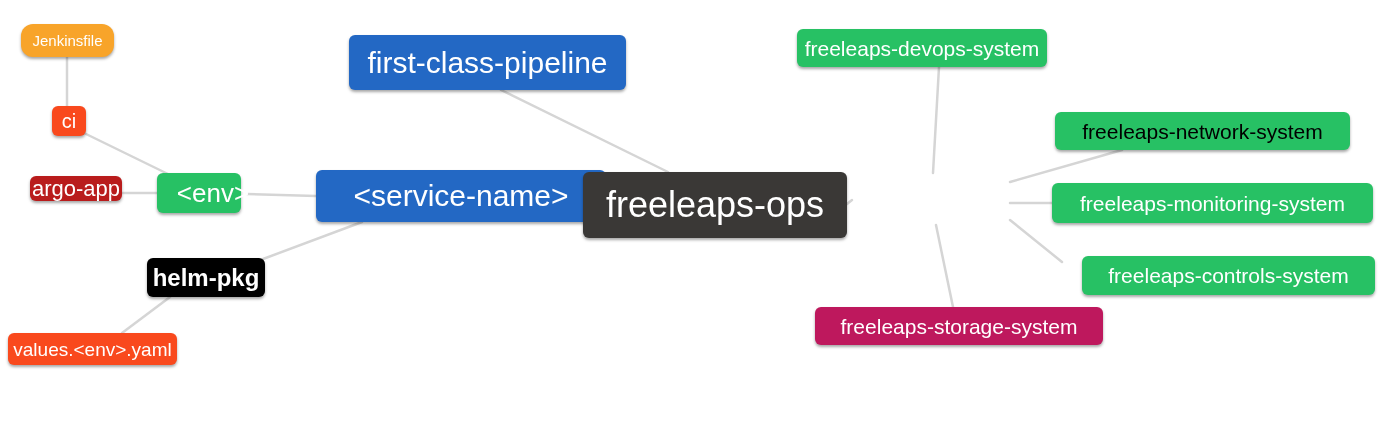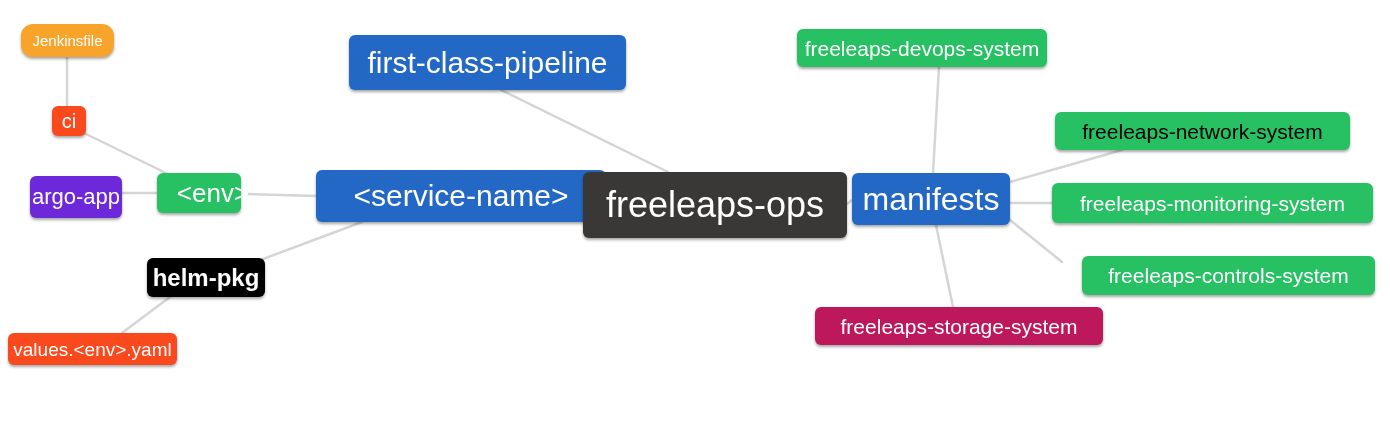--- a/index.html
+++ b/index.html
@@ -54,26 +54,25 @@
       <line x1="567" y1="198" x2="583" y2="204" stroke="#d5d5d5" stroke-width="2.5" stroke-linecap="round"></line>
       <line x1="847" y1="204" x2="852" y2="200" stroke="#d5d5d5" stroke-width="2.5" stroke-linecap="round"></line>
       <line x1="933" y1="173" x2="939" y2="67" stroke="#d5d5d5" stroke-width="2.5" stroke-linecap="round"></line>
       <line x1="1010" y1="182" x2="1122" y2="150" stroke="#d5d5d5" stroke-width="2.5" stroke-linecap="round"></line>
       <line x1="1010" y1="203" x2="1052" y2="203" stroke="#d5d5d5" stroke-width="2.5" stroke-linecap="round"></line>
       <line x1="1010" y1="220" x2="1062" y2="262" stroke="#d5d5d5" stroke-width="2.5" stroke-linecap="round"></line>
       <line x1="936" y1="225" x2="953" y2="307" stroke="#d5d5d5" stroke-width="2.5" stroke-linecap="round"></line>
     </svg>
 <div class="node" style="left: 21px; top: 24px; width: 93px; height: 33px; font-size: 15px; background: rgb(248, 164, 42); color: rgb(255, 255, 255); border-radius: 12px;">Jenkinsfile</div>
     <div class="node" style="left: 52px; top: 106px; width: 34px; height: 30px; font-size: 20px; background: rgb(249, 73, 29); color: rgb(255, 255, 255);">ci</div>
-    <div class="node" style="left: 30px; top: 176px; width: 92px; height: 42px; font-size: 22px; background: #6d28d9; color: rgb(255, 255, 255);">argo-app</div>
+    <div class="node" style="left: 30px; top: 176px; width: 92px; height: 25px; font-size: 22px; background: #b91c1c; color: rgb(255, 255, 255);">argo-app</div>
     <div class="node" style="left: 157px; top: 173px; width: 84px; height: 40px; font-size: 26px; background: rgb(39, 193, 100); color: rgb(255, 255, 255); padding-left: 28px;">&lt;env&gt;</div>
     <div class="node" style="left: 313px; top: 35px; width: 277px; height: 55px; font-size: 30px; background: rgb(35, 104, 196); color: rgb(255, 255, 255); margin-left: 36px;">first-class-pipeline</div>
     <div class="node" style="left: 316px; top: 170px; width: 290px; height: 52px; font-size: 30px; background: rgb(35, 104, 196); color: rgb(255, 255, 255);">&lt;service-name&gt;</div>
     <div class="node" style="left: 583px; top: 172px; width: 264px; height: 66px; font-size: 36px; background: rgb(58, 56, 54); color: rgb(255, 255, 255);">freeleaps-ops</div>
-    <div class="node" style="left: 852px; top: 173px; width: 158px; height: 52px; font-size: 32px; background: rgb(35, 104, 196); color: rgb(255, 255, 255);">manifests</div>
     <div class="node" style="left: 147px; top: 258px; width: 118px; height: 39px; font-size: 24px; background: #000000; color: rgb(255, 255, 255); font-weight: bold;">helm-pkg</div>
     <div class="node" style="left: 8px; top: 333px; width: 169px; height: 32px; font-size: 19px; background: rgb(249, 73, 29); color: rgb(255, 255, 255);">values.&lt;env&gt;.yaml</div>
     <div class="node" style="left: 797px; top: 29px; width: 250px; height: 38px; font-size: 21px; background: rgb(39, 193, 100); color: rgb(255, 255, 255);">freeleaps-devops-system</div>
     <div class="node" style="left: 1055px; top: 112px; width: 295px; height: 38px; font-size: 21px; background: rgb(39, 193, 100); color: #000000;">freeleaps-network-system</div>
     <div class="node" style="left: 1052px; top: 183px; width: 321px; height: 40px; font-size: 21px; background: rgb(39, 193, 100); color: rgb(255, 255, 255);">freeleaps-monitoring-system</div>
     <div class="node" style="left: 1062px; top: 256px; width: 293px; height: 39px; font-size: 21px; background: rgb(39, 193, 100); color: rgb(255, 255, 255); margin-left: 20px;">freeleaps-controls-system</div>
     <div class="node" style="left: 815px; top: 307px; width: 288px; height: 38px; font-size: 21px; background: #be185d; color: rgb(255, 255, 255); text-align: center;">freeleaps-storage-system</div>
   </div>
 
 </body></html>

